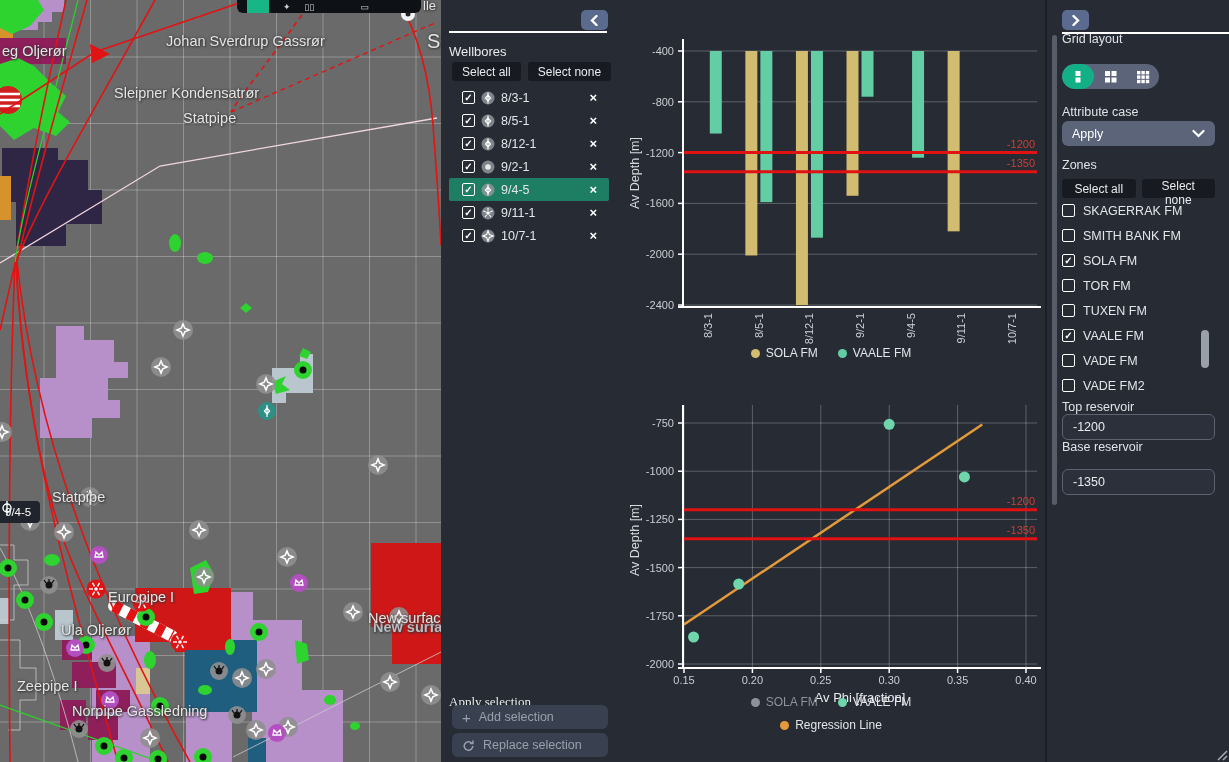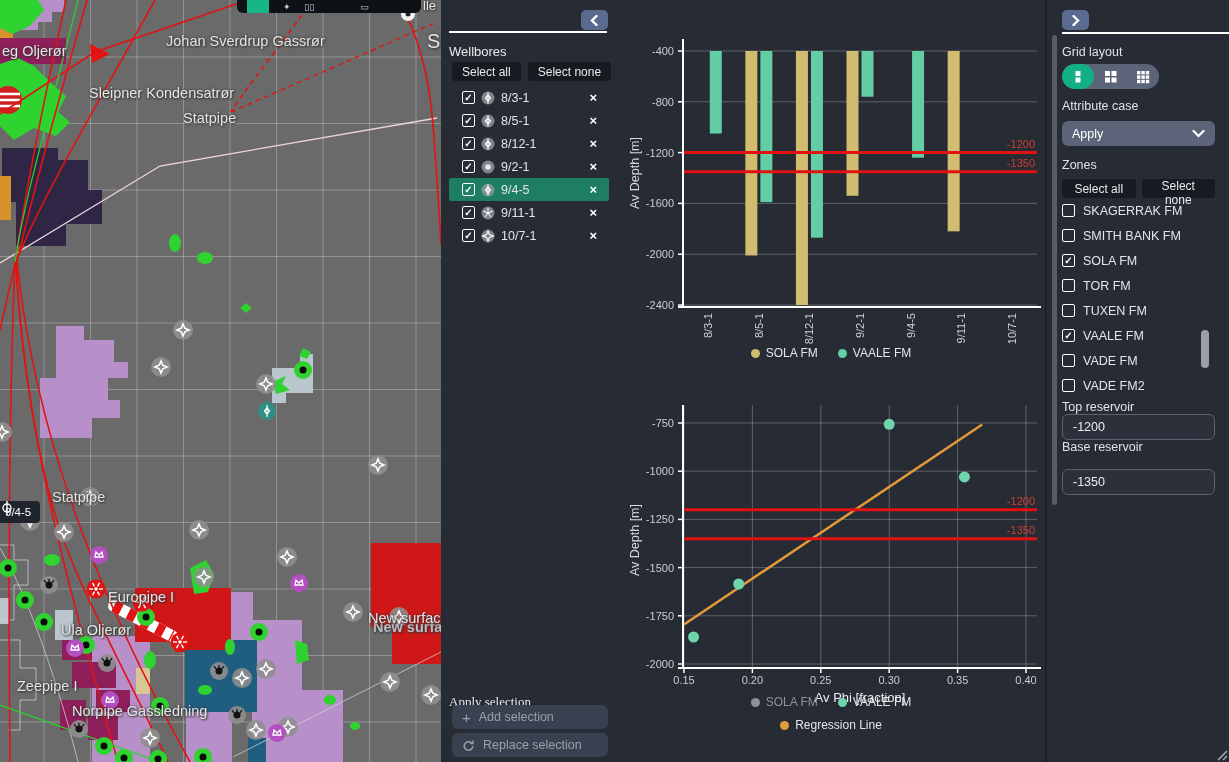--- a/index.html
+++ b/index.html
@@ -360,21 +360,21 @@
         <g transform="translate(90,497)">
           <circle cx="0" cy="0" r="10" fill="#909090" opacity="0.88"></circle>
           <path d="M0,-6 L1.8,-1.8 L6,0 L1.8,1.8 L0,6 L-1.8,1.8 L-6,0 L-1.8,-1.8 Z" fill="none" stroke="#fff" stroke-width="1.6"></path>
         </g>
         <circle cx="408" cy="14" r="7" fill="#f2f2f2"></circle>
         <circle cx="408" cy="14" r="2.5" fill="#222"></circle>
       </svg>
 
     <div class="map-label" style="left:137px;top:33px;margin-left:29px;">Johan Sverdrup Gassrør</div>
     <div class="map-label" style="left:2px;top:43px;">eg Oljerør</div>
-    <div class="map-label" style="left:89px;top:85px;">Sleipner Kondensatrør</div>
+    <div class="map-label" style="left:114px;top:85px;">Sleipner Kondensatrør</div>
     <div class="map-label" style="left:183px;top:110px;">Statpipe</div>
     <div class="map-label" style="left:52px;top:489px;">Statpipe</div>
     <div class="map-label" style="left:108px;top:589px;">Europipe I</div>
     <div class="map-label" style="left:61px;top:622px;">Ula Oljerør</div>
     <div class="map-label ns-back" style="left:373px;top:619px;">New surface</div>
     <div class="map-label" style="left:368px;top:610px;">New surface</div>
     <div class="map-label" style="left:17px;top:678px;">Zeepipe I</div>
     <div class="map-label" style="left:72px;top:703px;">Norpipe Gassledning</div>
     <div class="map-label big" style="left:427px;top:30px;">S</div>
     <div class="map-label small" style="left:423px;top:-2px;">lle</div>
@@ -622,21 +622,21 @@
 
   <div id="right-panel">
     <div id="rp-scroll-thumb"></div>
     <button class="collapse-btn" style="left:15px;top:10px;">
       <svg width="11" height="11" viewBox="0 0 11 11">
         <polyline points="3.5,1 8,5.5 3.5,10" fill="none" stroke="#fff" stroke-width="2.4" stroke-linecap="round"></polyline>
       </svg>
     </button>
     <div class="hr" style="left:15px;top:32px;width:169px;"></div>
 
-    <div class="rp-label" style="top:45px;">Grid layout</div>
+    <div class="rp-label" style="top:32px;">Grid layout</div>
     <div id="seg-control">
       <div class="seg active">
         <svg width="8" height="13" viewBox="0 0 8 13">
           <rect x="1.5" y="1" width="5" height="5" fill="#fff"></rect>
             <rect x="1.5" y="7.5" width="5" height="5" fill="#fff"></rect>
         </svg>
       </div>
       <div class="seg">
         <svg width="13" height="13" viewBox="0 0 13 13">
           <rect x="1" y="1" width="5" height="5" fill="#fff"></rect>
@@ -653,21 +653,21 @@
           <rect x="1" y="5.4" width="3.4" height="3.4" fill="#fff"></rect>
             <rect x="5.4" y="5.4" width="3.4" height="3.4" fill="#fff"></rect>
             <rect x="9.8" y="5.4" width="3.4" height="3.4" fill="#fff"></rect>
           <rect x="1" y="9.8" width="3.4" height="3.4" fill="#fff"></rect>
             <rect x="5.4" y="9.8" width="3.4" height="3.4" fill="#fff"></rect>
             <rect x="9.8" y="9.8" width="3.4" height="3.4" fill="#fff"></rect>
         </svg>
       </div>
     </div>
 
-    <div class="rp-label" style="top:99px;">Attribute case</div>
+    <div class="rp-label" style="top:105px;">Attribute case</div>
     <div id="attr-dropdown">
       <span>Apply</span>
       <svg class="chev" width="13" height="9" viewBox="0 0 13 9">
         <polyline points="1.5,2 6.5,7 11.5,2" fill="none" stroke="#fff" stroke-width="2.2" stroke-linecap="round"></polyline>
       </svg>
     </div>
 
     <div class="rp-label" style="top:158px;">Zones</div>
     <div id="zones-btnrow">
       <button class="dark-btn">Select all</button>

